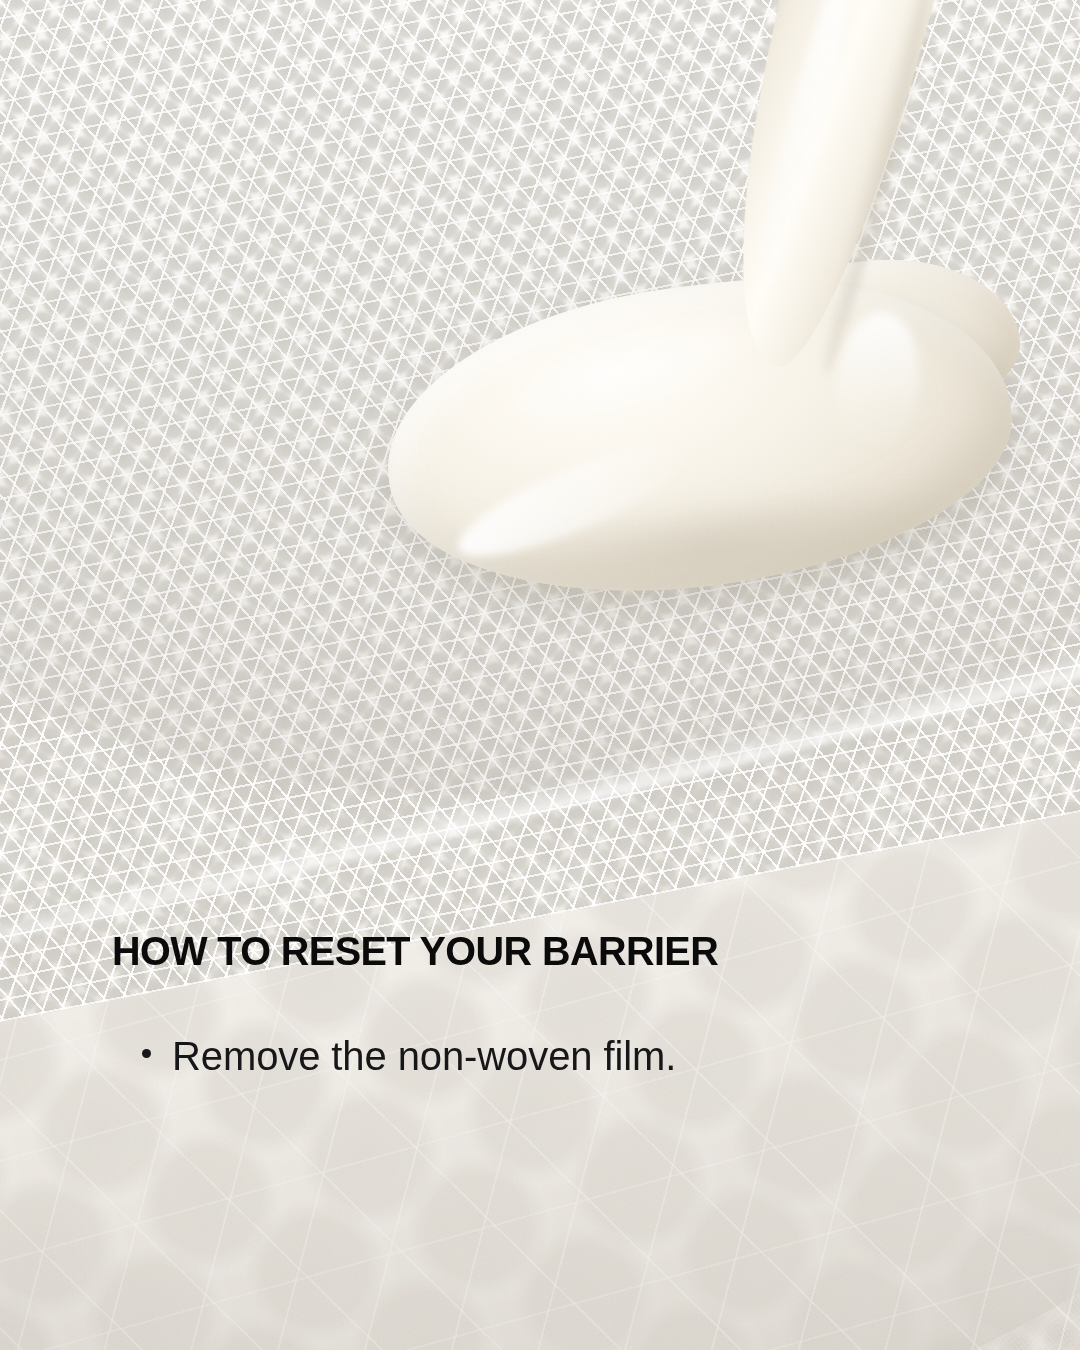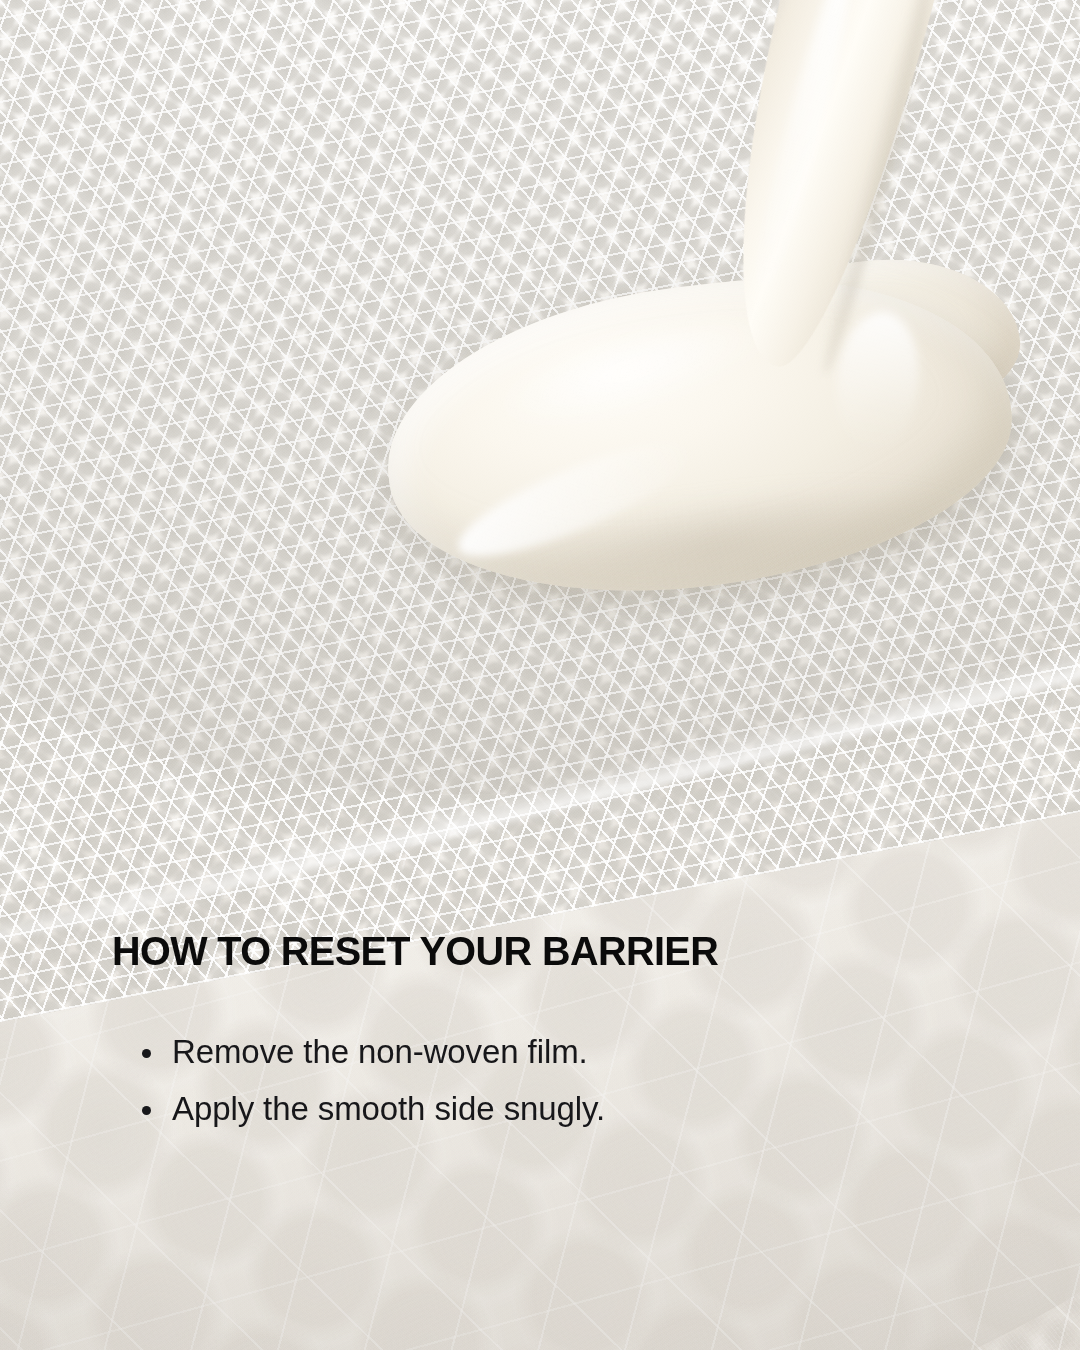--- a/index.html
+++ b/index.html
@@ -346,21 +346,21 @@
   .bullets {
     list-style: none;
     margin: 62px 0 0 0;
     padding: 0;
   }
   .bullets li {
     position: relative;
     padding-left: 60px;
     margin-bottom: 22px;
     font-family: "Liberation Sans", "DejaVu Sans", sans-serif;
-    font-size: 33px;
+    font-size: 40px;
     font-weight: 400;
     letter-spacing: -0.1px;
     line-height: 1.05;
     color: #17171a;
   }
   .bullets li:last-child { margin-bottom: 0; }
   .bullets li::before {
     content: "";
     position: absolute;
     left: 30px;
@@ -420,18 +420,17 @@
     <div class="vignette"></div>
     <div class="grain"></div>
   </div>
 
   <div class="copy">
 
     <h1 class="headline">HOW TO RESET YOUR BARRIER</h1>
 
     <ul class="bullets">
       <li>Remove the non-woven film.</li>
-      <li>Apply the smooth side snugly.</li>
     </ul>
 
   </div>
 
 </div>
 
 </body></html>

